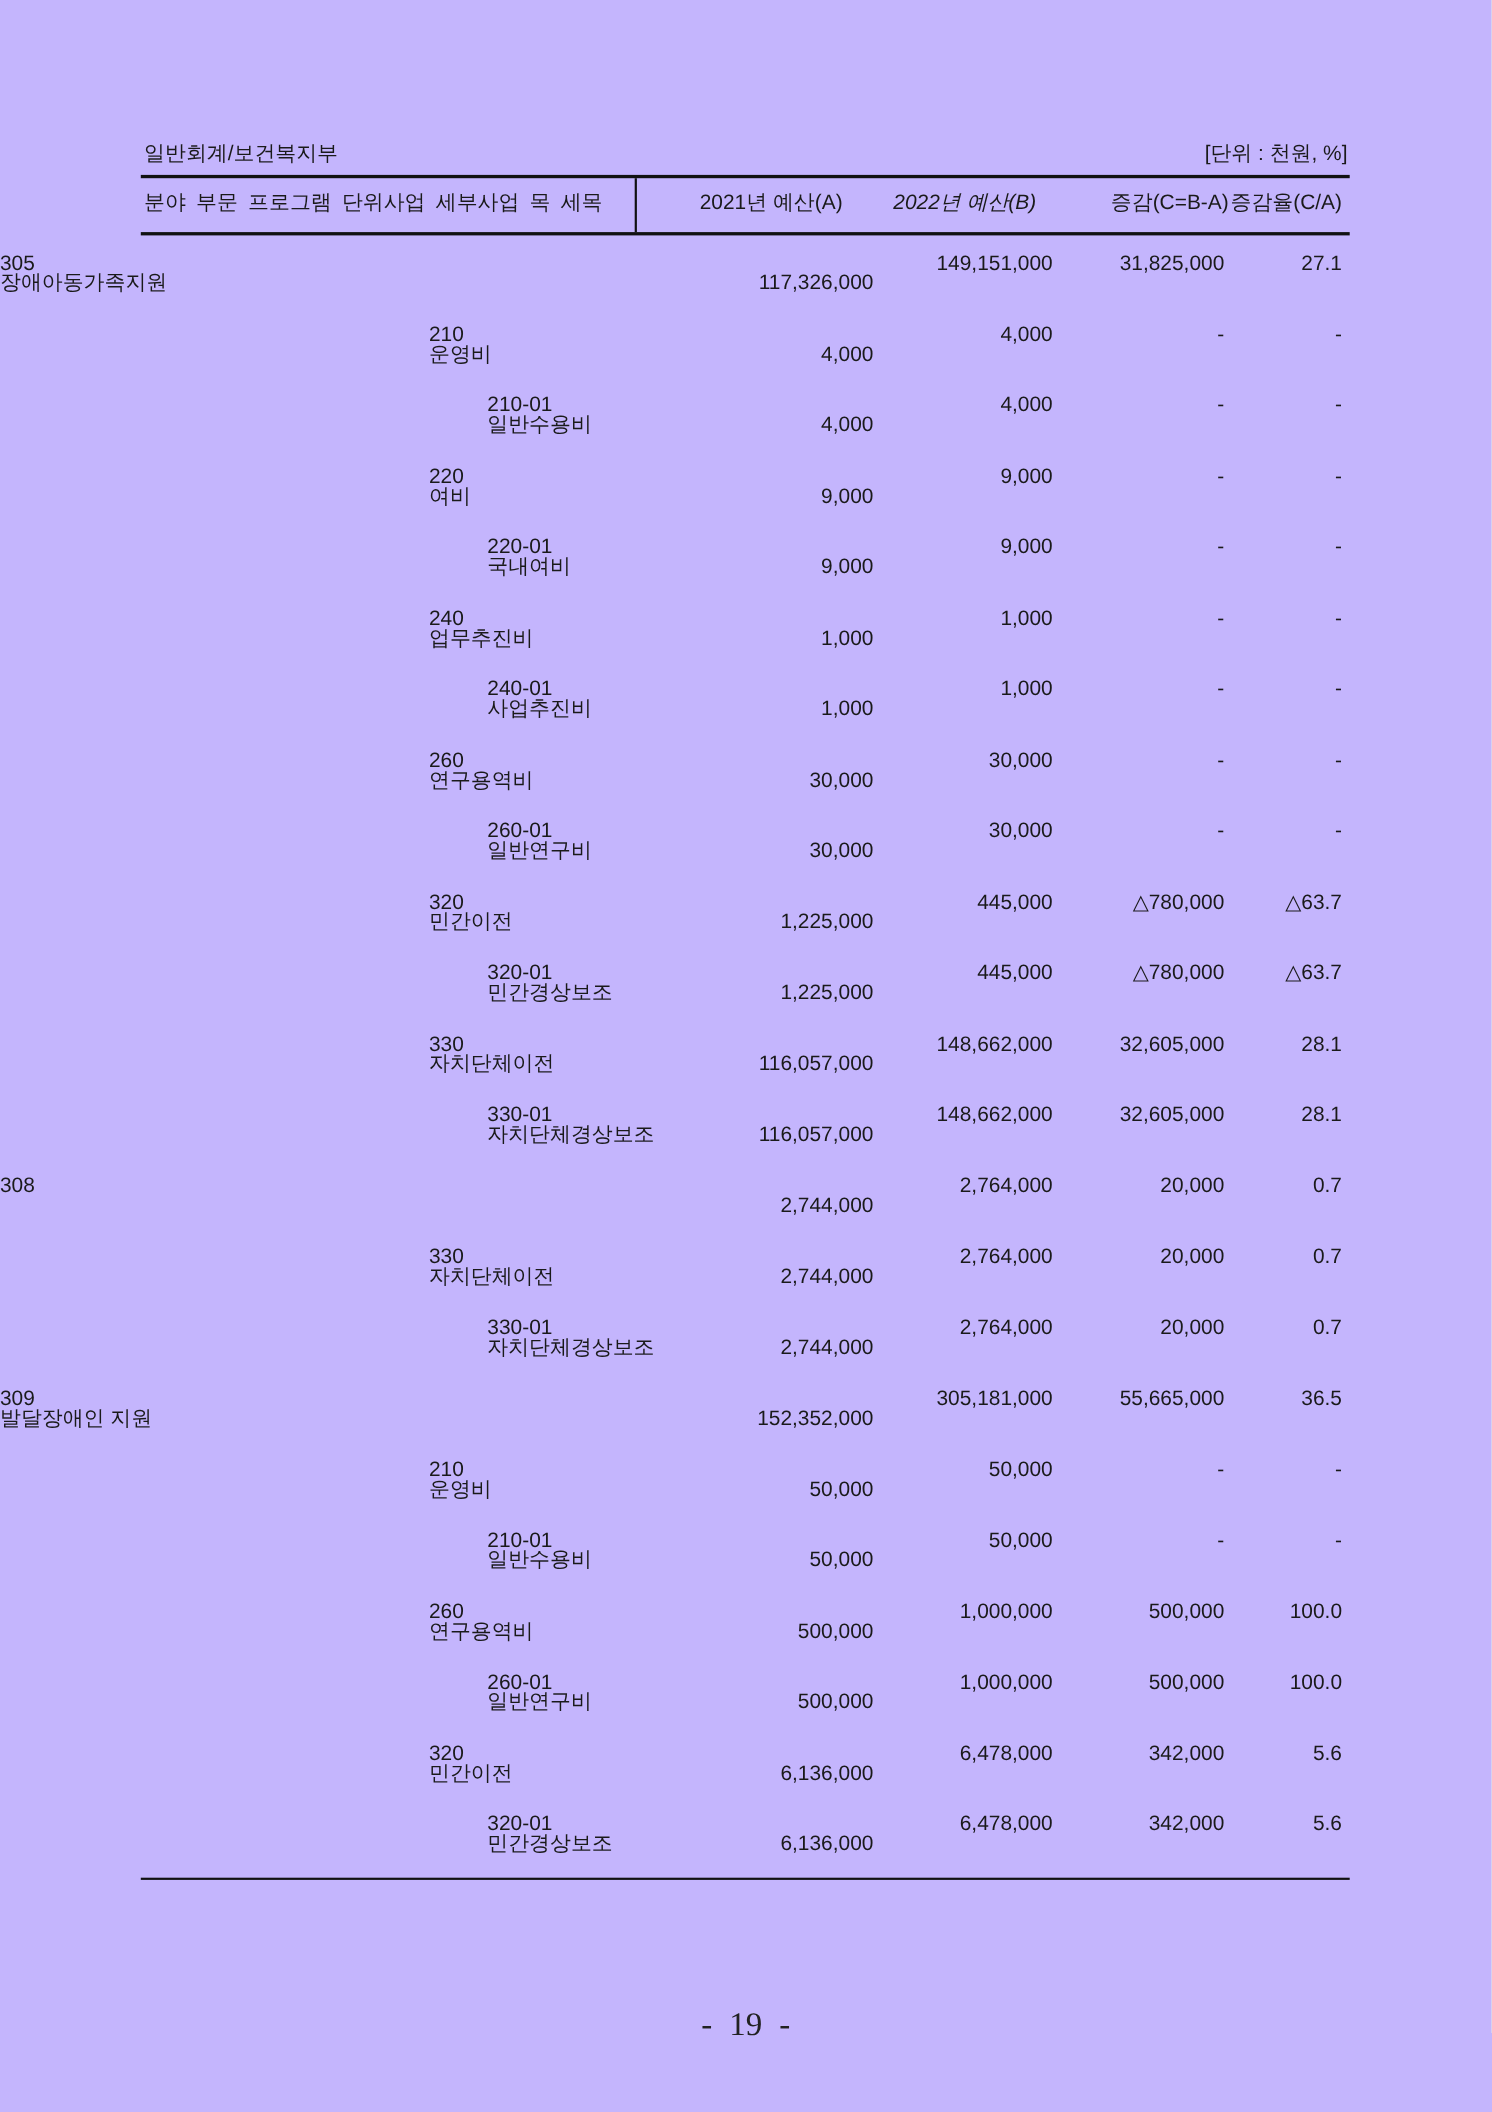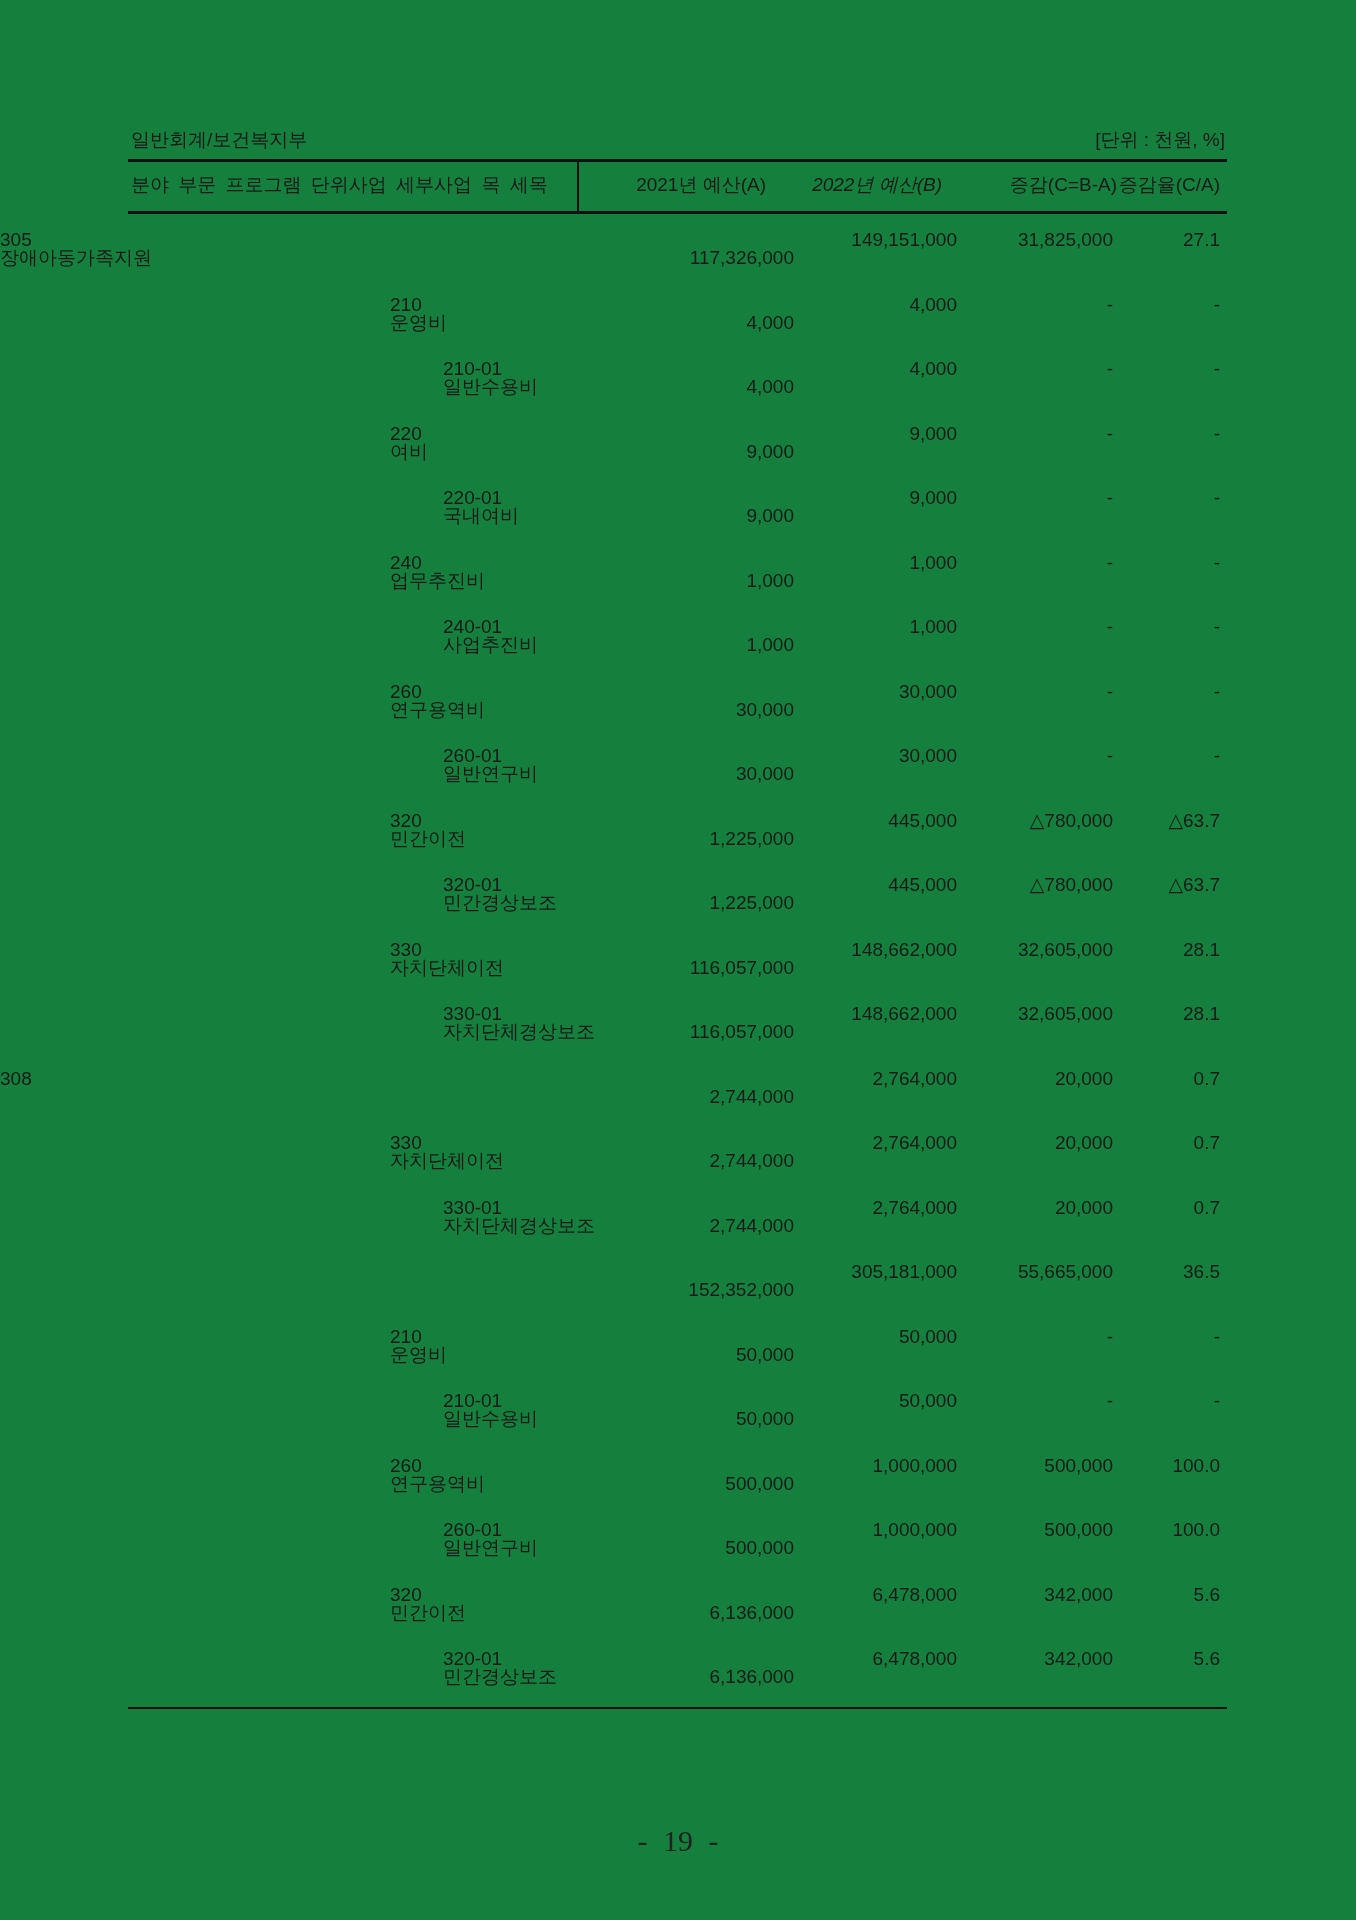--- a/index.html
+++ b/index.html
@@ -1,19 +1,19 @@
 <!DOCTYPE html>
 <html><head>
 <meta charset="utf-8">
 <style>
   html,body{margin:0;padding:0;background:#e8e8e8;}
   .page{
     position:relative;
     width:1356px;height:1920px;
-    background:#15803d;
+    background:#c4b5fd;
     color:#1a1a1a;
     font-family:"Liberation Sans","DejaVu Sans",sans-serif;
     font-size:19px;
     overflow:hidden;
   }
   .abs{position:absolute;}
   .hline{position:absolute;left:128px;width:1099px;background:#111;}
   .thick{height:3px;}
   .thin{height:2px;}
   .vline{position:absolute;width:2px;background:#111;}
@@ -220,20 +220,24 @@
         <div class="namecell">
           <span class="code">330-01</span>
           <span class="label">자치단체경상보조</span>
         </div>
         <div class="num a">2,744,000</div>
         <div class="num b">2,764,000</div>
         <div class="num c">20,000</div>
         <div class="num d">0.7</div>
       </div>
       <div class="row lvl1">
+        <div class="namecell">
+          <span class="code">309</span>
+          <span class="label">발달장애인 지원</span>
+        </div>
         <div class="num a">152,352,000</div>
         <div class="num b">305,181,000</div>
         <div class="num c">55,665,000</div>
         <div class="num d">36.5</div>
       </div>
       <div class="row lvl2">
         <div class="namecell">
           <span class="code">210</span>
           <span class="label">운영비</span>
         </div>

